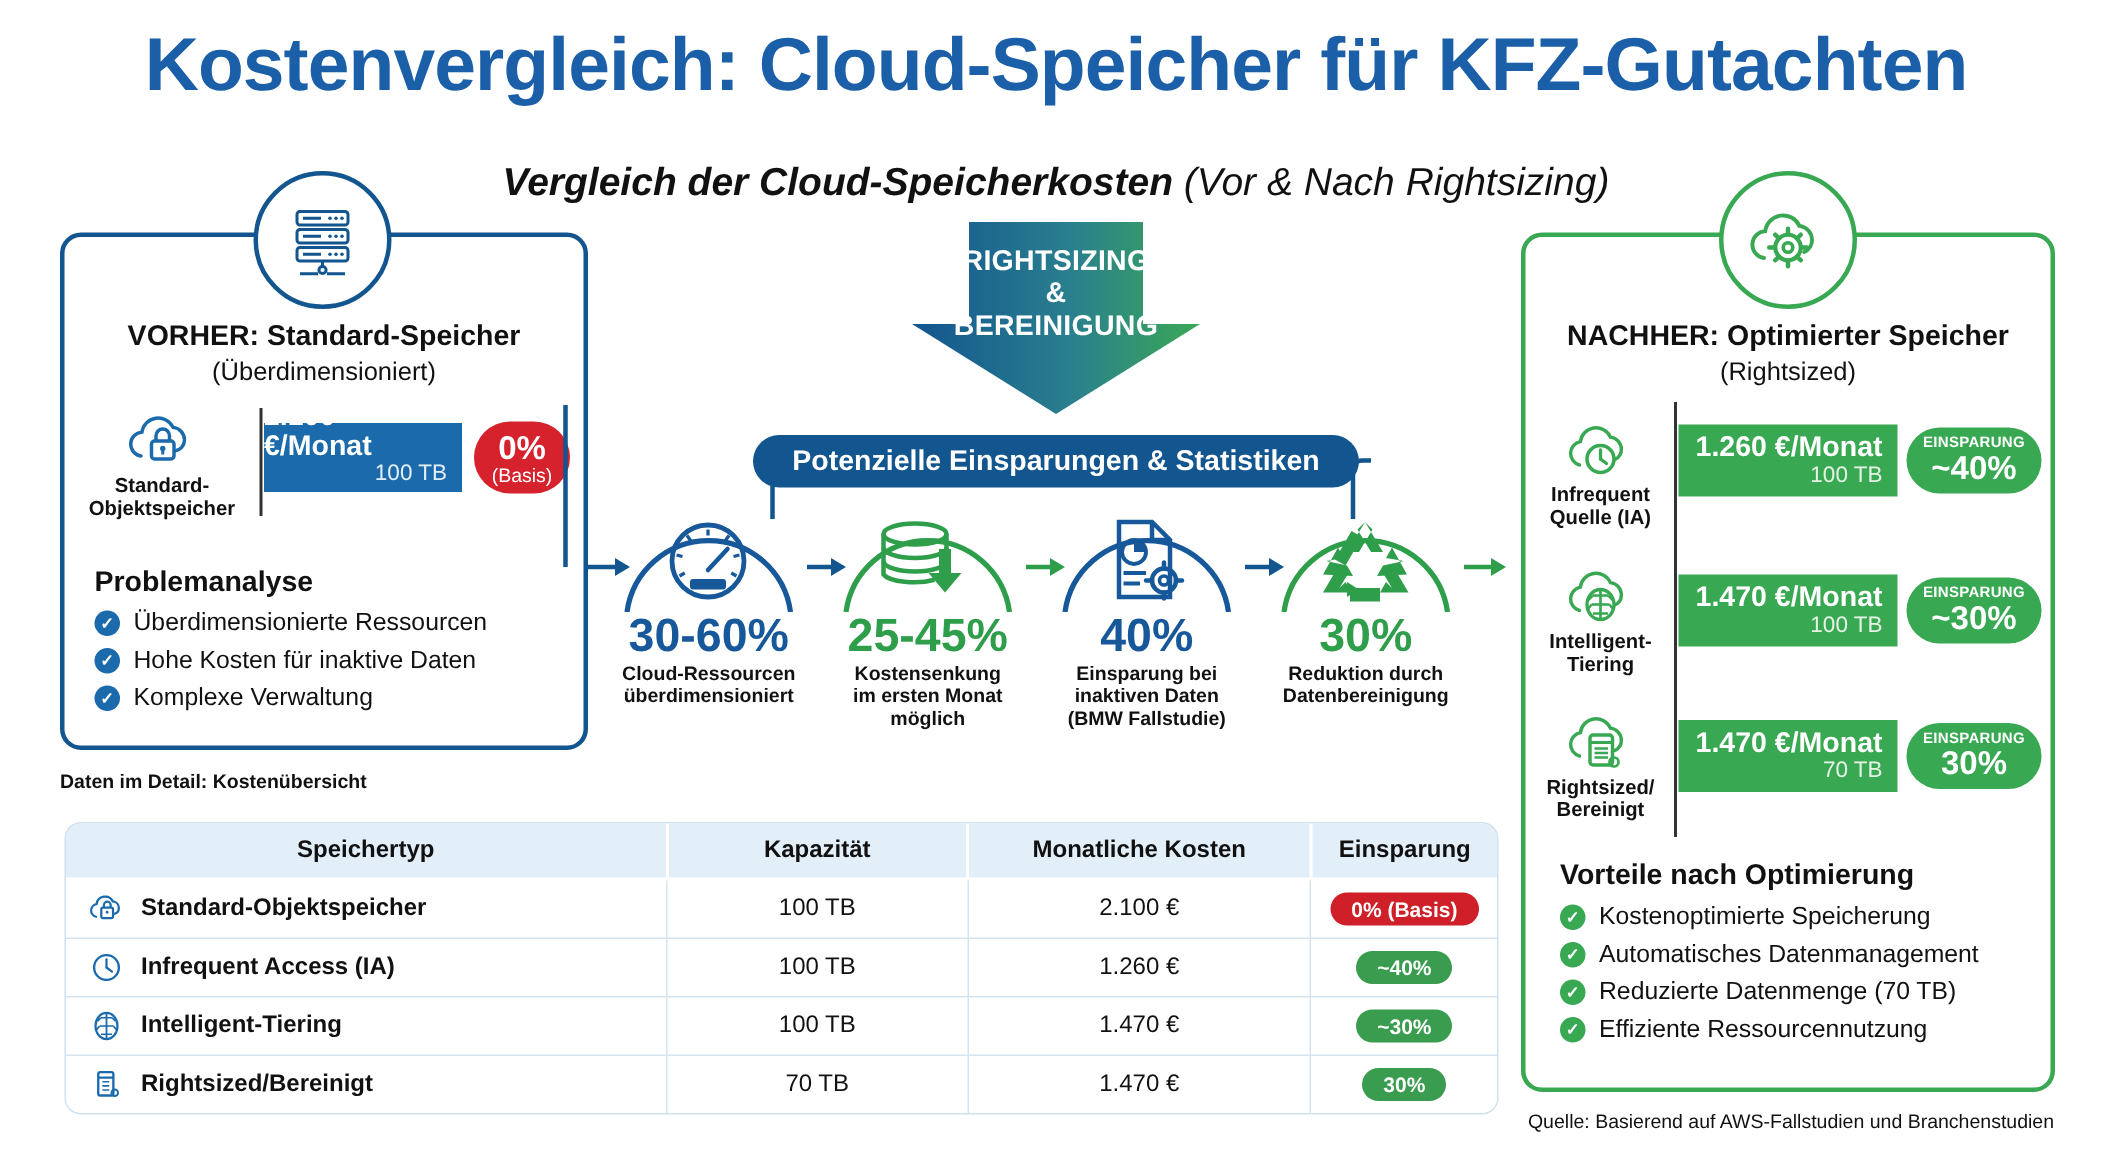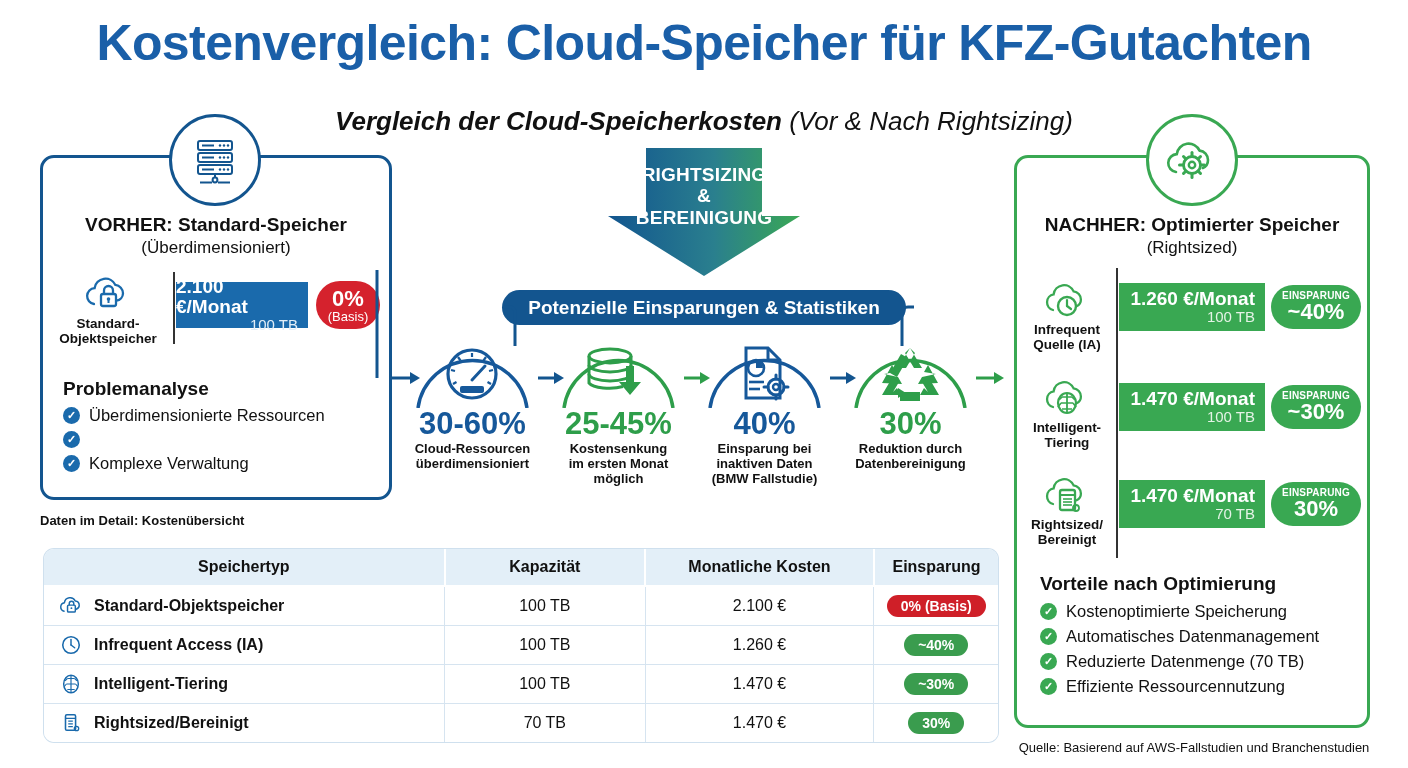--- a/index.html
+++ b/index.html
@@ -56,21 +56,21 @@
   .badge-right { left: 1146px; top: 114px; width: 92px; height: 92px; border: 3px solid #39a852; }
   .axis-line { position: absolute; background: #333; width: 2px; }
 
   .costbar {
     position: relative; display: flex; flex-direction: column;
     justify-content: center; align-items: flex-end;
     padding: 4px 10px 4px 0; color: #fff;
   }
   .costbar .cost { font-size: 19px; font-weight: bold; line-height: 1.05; }
   .costbar .cap  { font-size: 15px; font-weight: normal; color: #e2eef8; line-height: 1.1; }
-  .bar-blue { background: #1a6aac; }
+  .bar-blue { background: #1a6aac; justify-content: flex-end; }
   .bar-green { background: #39a852; }
   .bar-green .cap { color: #e4f3e6; }
 
   .pill {
     position: absolute; border-radius: 22px; color: #fff;
     display: flex; flex-direction: column; align-items: center; justify-content: center;
     text-align: center; line-height: 1.0;
   }
   .pill-red { background: #d5222d; }
   .pill-green { background: #39a852; }
@@ -237,20 +237,21 @@
   </div>
 
   <div class="list-head" style="left:63px;top:378px;">Problemanalyse</div>
   <ul class="list" style="left:63px;top:406px;">
     <li>
       <span class="chk chk-blue">✓</span>
       <span>Überdimensionierte Ressourcen</span>
     </li>
     <li>
       <span class="chk chk-blue">✓</span>
+      <span>Hohe Kosten für inaktive Daten</span>
     </li>
     <li>
       <span class="chk chk-blue">✓</span>
       <span>Komplexe Verwaltung</span>
     </li>
   </ul>
 
   <div class="big-arrow">
     <svg width="200" height="128" viewBox="0 0 200 128">
       <defs>

